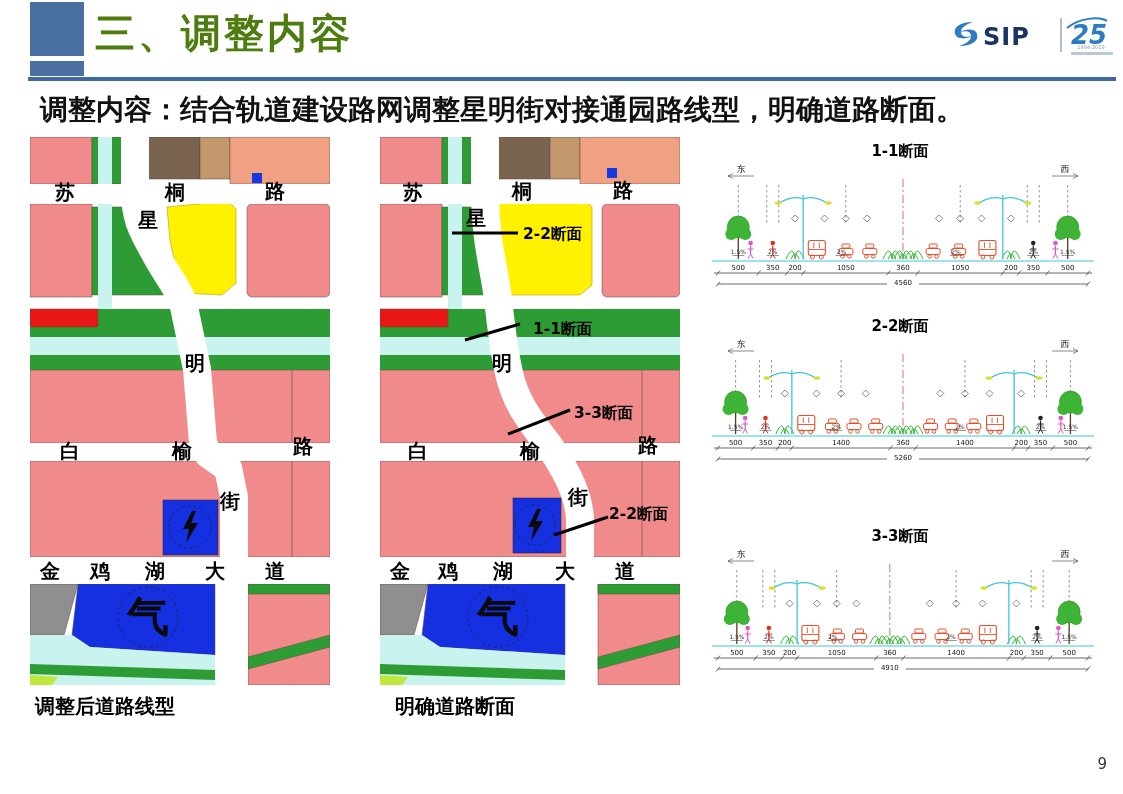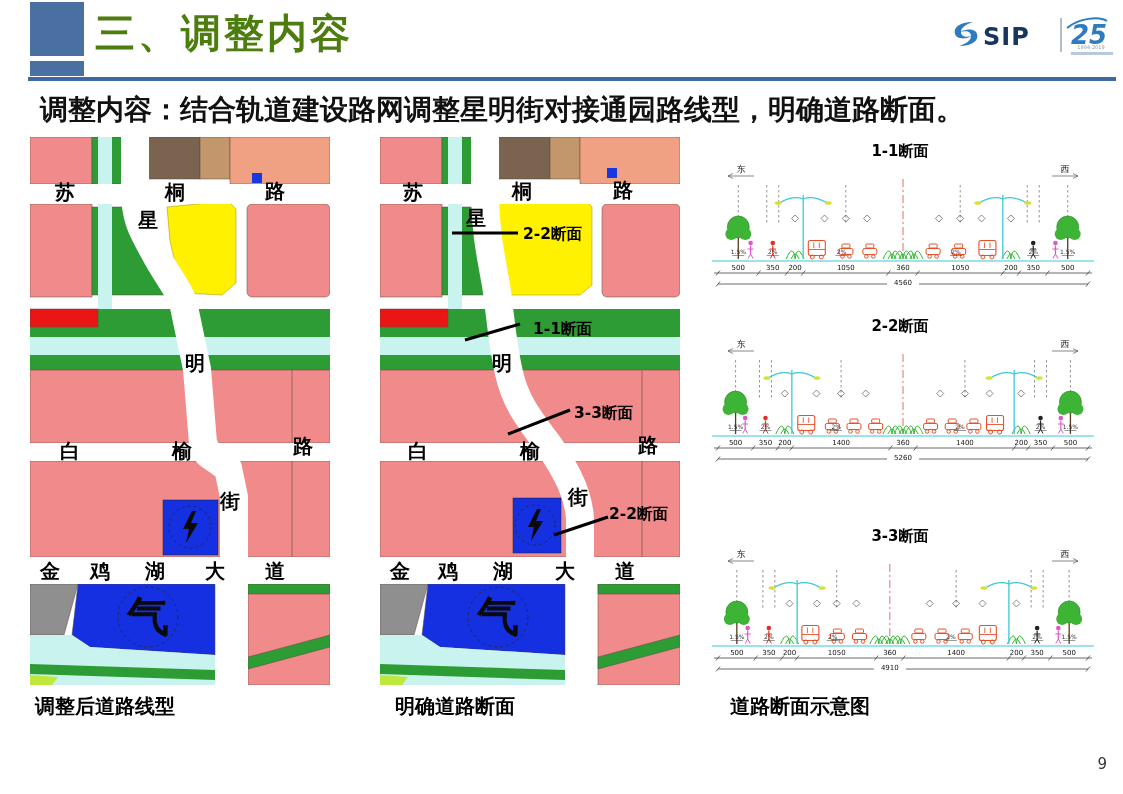--- a/index.html
+++ b/index.html
@@ -601,16 +601,15 @@
             <line x1="16" y1="123.5" x2="20" y2="118.5" stroke="#444" stroke-width="0.8"></line>
             <line x1="386" y1="123.5" x2="390" y2="118.5" stroke="#444" stroke-width="0.8"></line>
             <rect x="173.81262729124236" y="114.5" width="32" height="9" fill="#fff"></rect>
             <text x="189.81262729124236" y="122" font-size="7" fill="#111" text-anchor="middle">4910</text>
           </svg></div>
     </div>
   </div>
 
   <div class="abs caption" style="left:35px;top:693px;">调整后道路线型</div>
   <div class="abs caption" style="left:395px;top:693px;">明确道路断面</div>
-  <div class="abs caption" style="left:730px;top:693px;">道路断面示意图</div>
 
   <div class="abs page-number">9</div>
 </div>
 
 </body></html>

